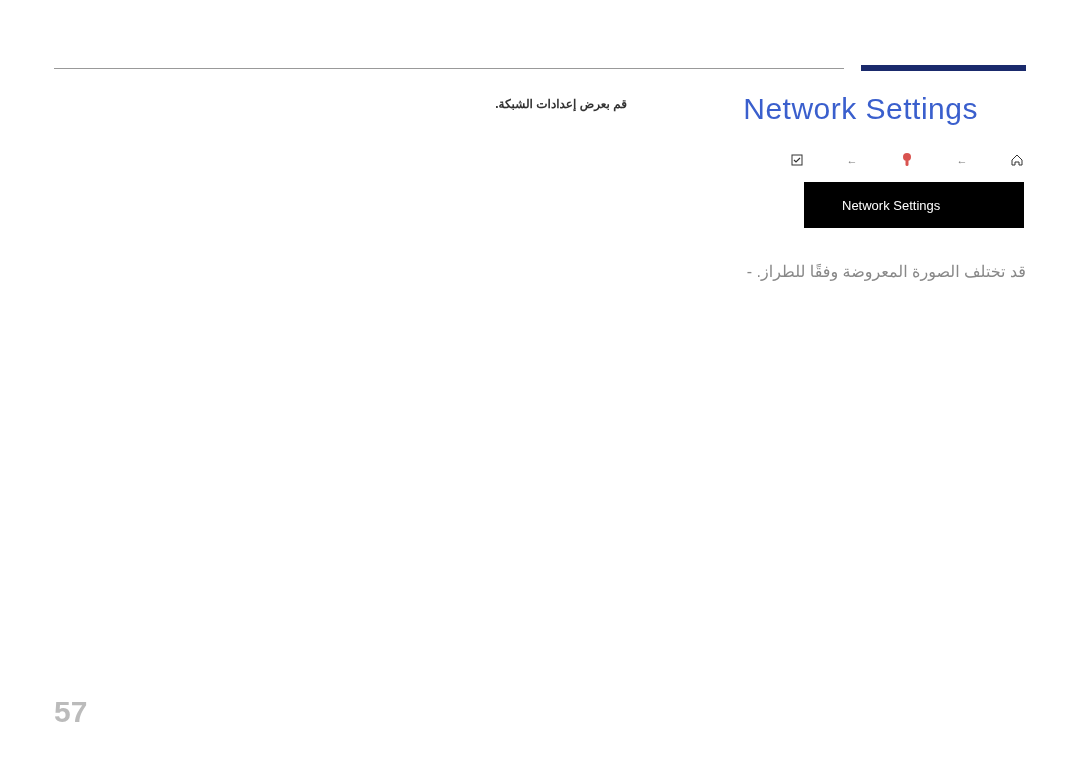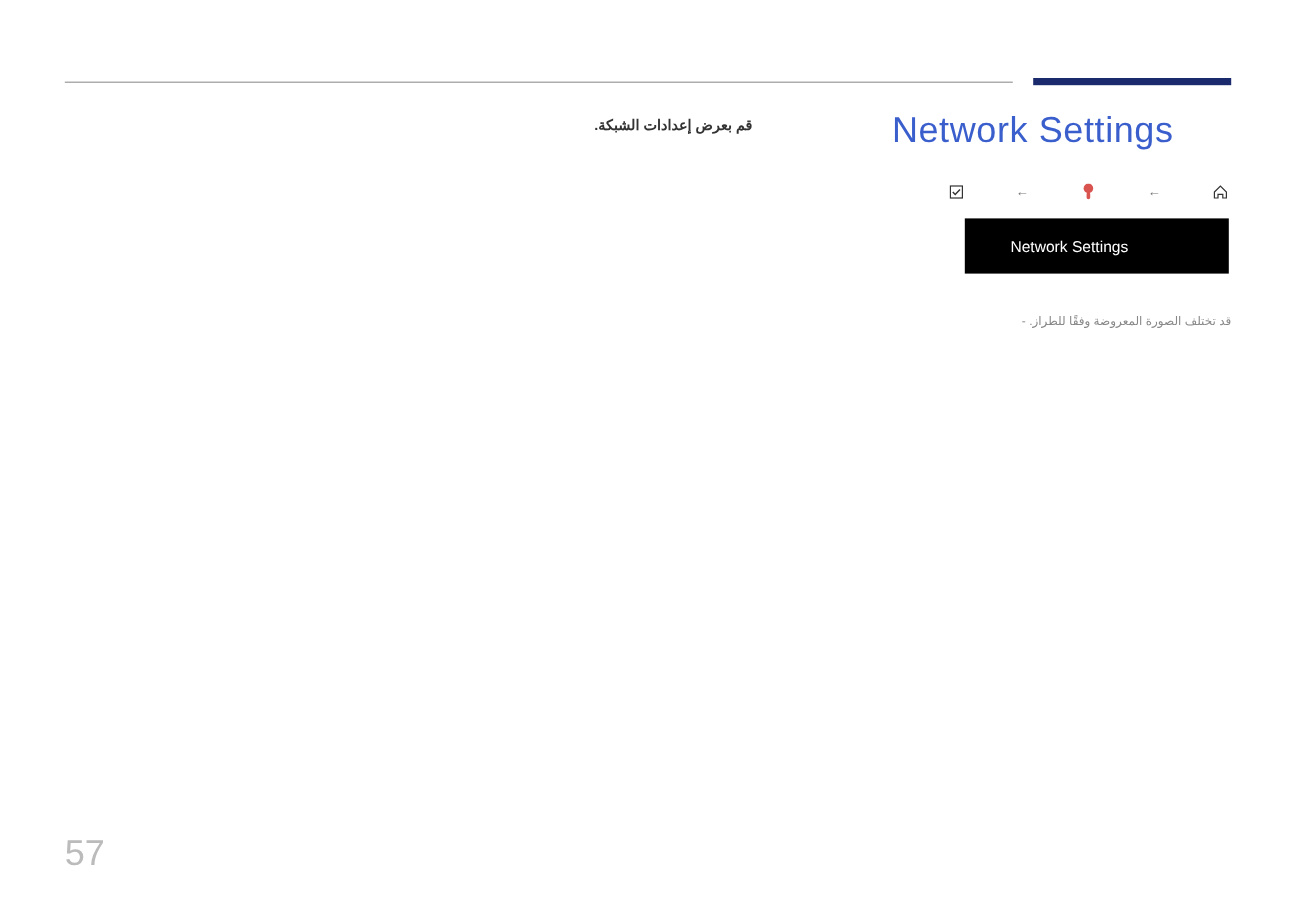--- a/index.html
+++ b/index.html
@@ -80,34 +80,34 @@
     color: #ffffff;
     display: flex;
     align-items: center;
     padding-left: 38px;
     font-size: 13px;
   }
   .note {
     position: absolute;
     top: 262px;
     right: 54px;
-    font-size: 10px;
+    font-size: 16px;
     color: #888;
     direction: rtl;
   }
   .note-dash {
     margin-left: 4px;
     color: #888;
   }
   .page-number {
     position: absolute;
     bottom: 34px;
     left: 54px;
     font-size: 30px;
-    font-weight: 400;
+    font-weight: 700;
     color: #bbb;
   }
 </style>
 </head>
 <body>
 
 <div class="page-header-line"></div>
 <div class="page-header-accent"></div>
 
 <div class="heading">Network Settings</div>

